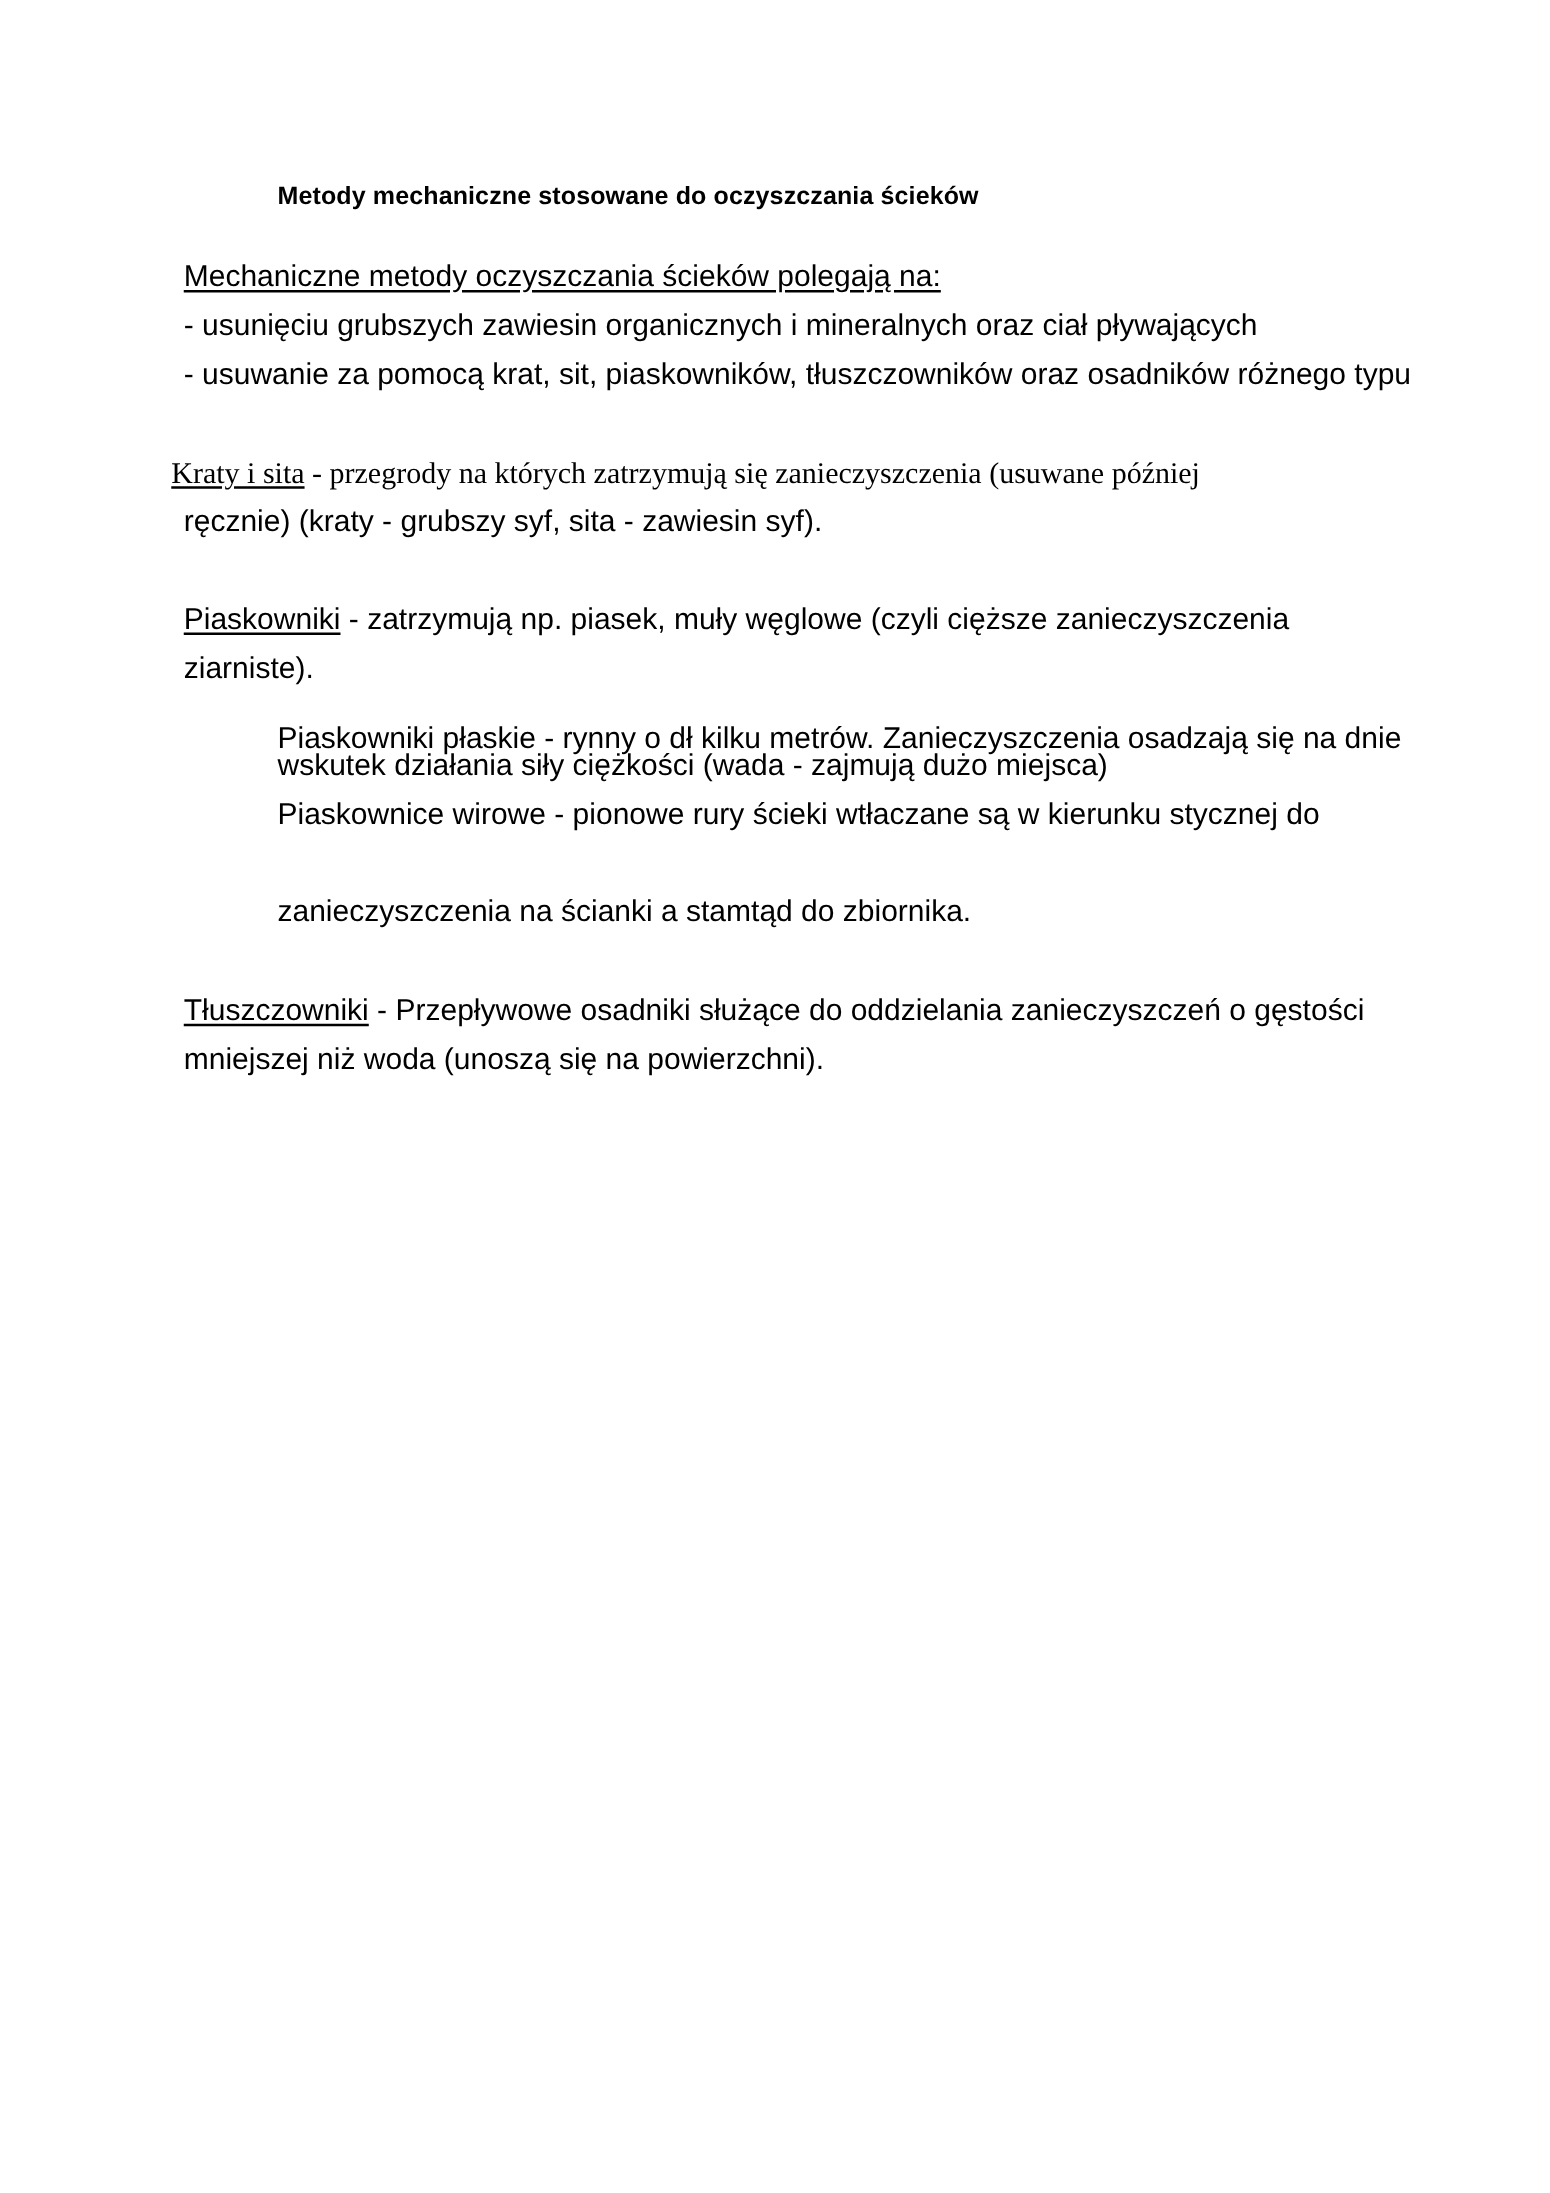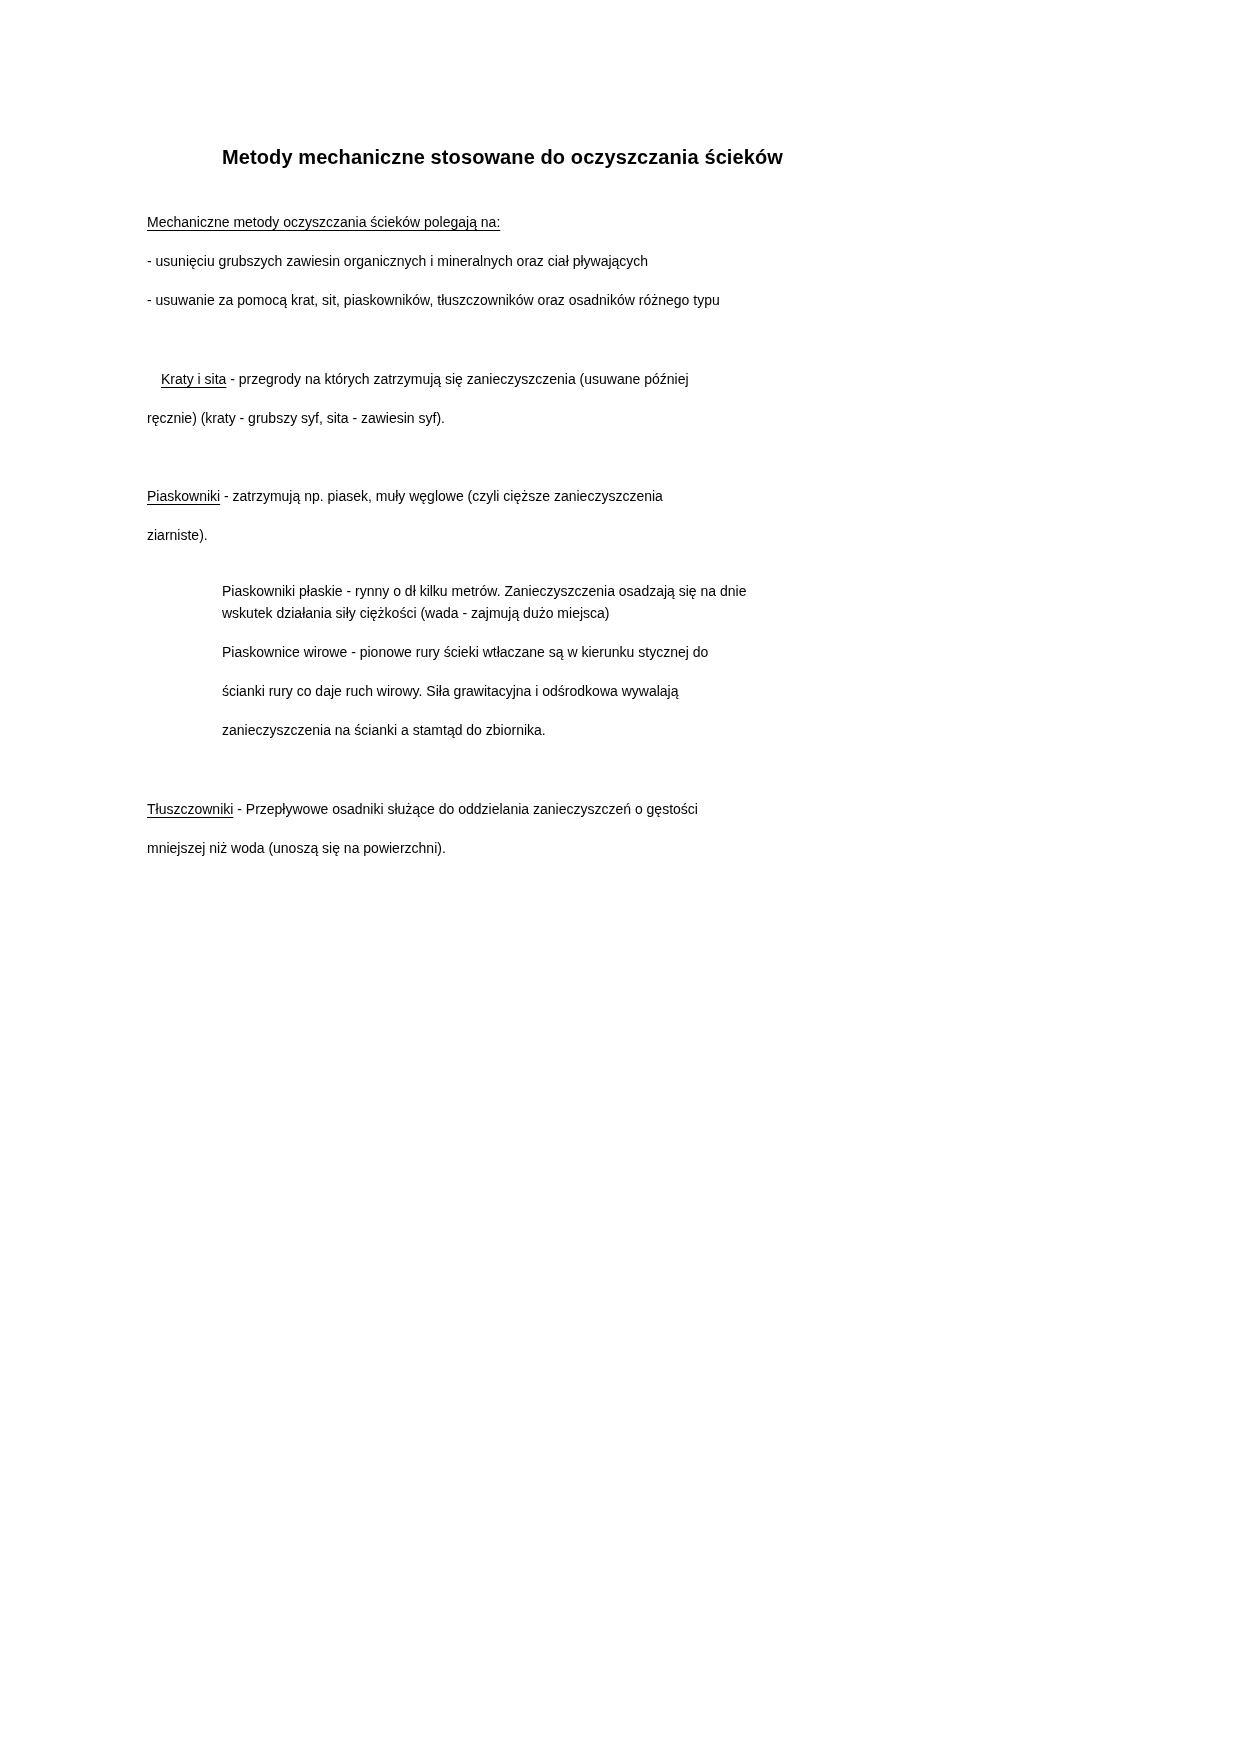--- a/index.html
+++ b/index.html
@@ -6,41 +6,40 @@
     body {
       width: 1240px; height: 1754px; position: relative; overflow: hidden;
       font-family: "Liberation Sans", sans-serif; color: #000;
     }
     .page { position: absolute; left: 0; top: 0; width: 1240px; height: 1754px; background: #fff; }
     .title {
       position: absolute; left: 222px; top: 146px;
       font-weight: bold; font-size: 20px; letter-spacing: 0.1px;
     }
     .line {
-      position: absolute; font-size: 14px; white-space: nowrap; line-height: 26px;
+      position: absolute; font-size: 24px; white-space: nowrap; line-height: 26px;
     }
     .u { text-decoration: underline; text-underline-offset: 3px; }
   </style>
 </head>
 <body>
 
 <div class="page">
   <div class="title">Metody mechaniczne stosowane do oczyszczania ścieków</div>
 
   <div class="line u" style="left:147px; top:209px;">Mechaniczne metody oczyszczania ścieków polegają na:</div>
   <div class="line" style="left:147px; top:248px;">- usunięciu grubszych zawiesin organicznych i mineralnych oraz ciał pływających</div>
   <div class="line" style="left:147px; top:287px;">- usuwanie za pomocą krat, sit, piaskowników, tłuszczowników oraz osadników różnego typu</div>
 
-  <div class="line" style="left:161px; top:366px;"><span class="u">Kraty i sita</span><span> - przegrody na których zatrzymują się zanieczyszczenia (usuwane później</span></div>
+  <div class="line" style="left:137px; top:366px;font-family:Liberation Serif, serif;"><span class="u">Kraty i sita</span><span> - przegrody na których zatrzymują się zanieczyszczenia (usuwane później</span></div>
   <div class="line" style="left:147px; top:405px;">ręcznie) (kraty - grubszy syf, sita - zawiesin syf).</div>
 
   <div class="line" style="left:147px; top:483px;"><span class="u">Piaskowniki</span><span> - zatrzymują np. piasek, muły węglowe (czyli cięższe zanieczyszczenia</span></div>
   <div class="line" style="left:147px; top:522px;">ziarniste).</div>
 
   <div class="line" style="left:222px; top:561px;margin-top:17px;">Piaskowniki płaskie - rynny o dł kilku metrów. Zanieczyszczenia osadzają się na dnie</div>
   <div class="line" style="left:222px; top:600px;">wskutek działania siły ciężkości (wada - zajmują dużo miejsca)</div>
   <div class="line" style="left:222px; top:639px;">Piaskownice wirowe - pionowe rury ścieki wtłaczane są w kierunku stycznej do</div>
-  <div class="line" style="left:222px; top:678px;">ścianki rury co daje ruch wirowy. Siła grawitacyjna i odśrodkowa wywalają</div>
   <div class="line" style="left:222px; top:717px;">zanieczyszczenia na ścianki a stamtąd do zbiornika.</div>
 
   <div class="line" style="left:147px; top:796px;"><span class="u">Tłuszczowniki</span><span> - Przepływowe osadniki służące do oddzielania zanieczyszczeń o gęstości</span></div>
   <div class="line" style="left:147px; top:835px;">mniejszej niż woda (unoszą się na powierzchni).</div>
 </div>
 
 </body></html>

